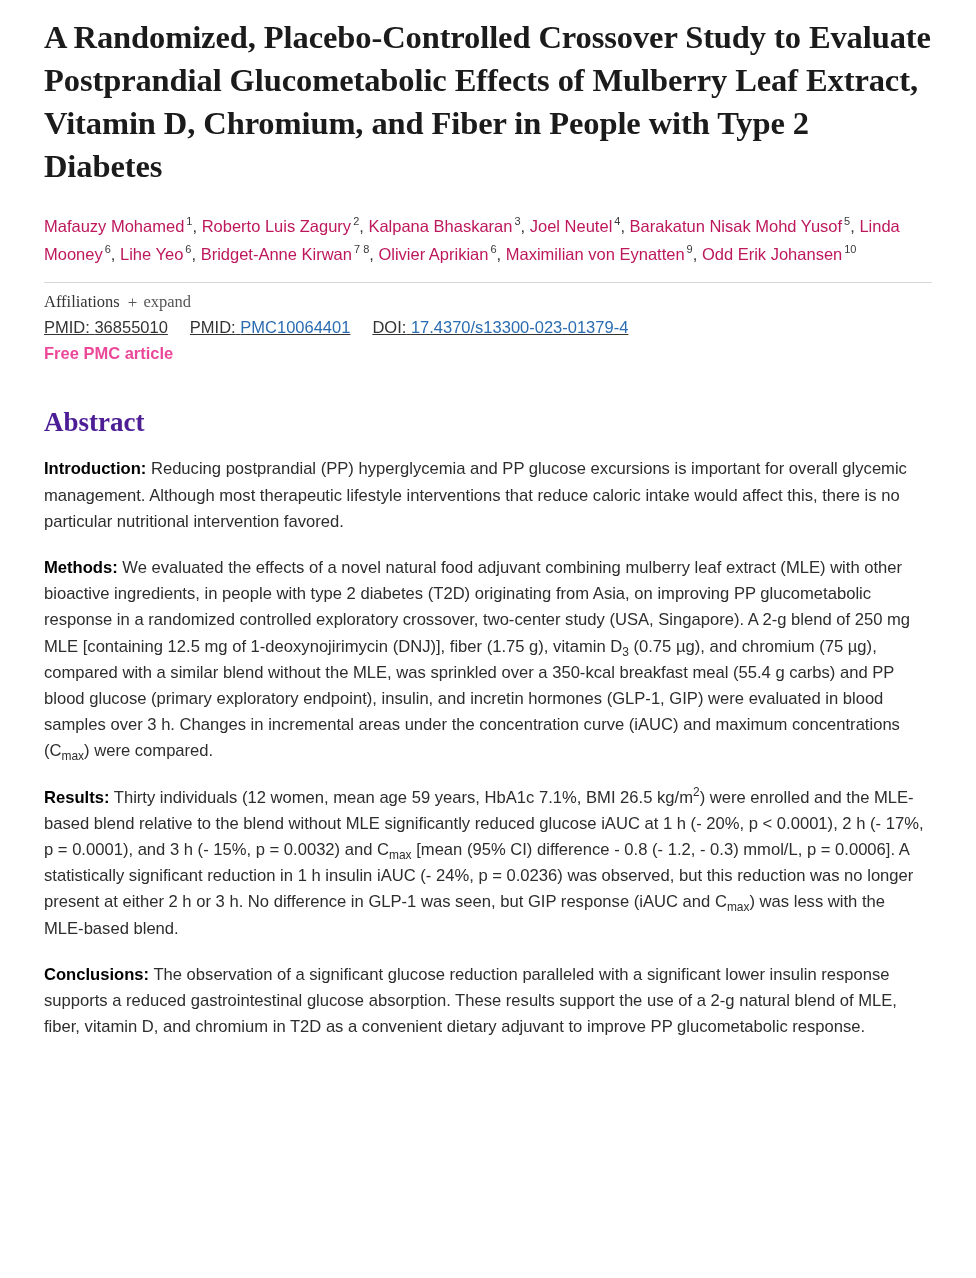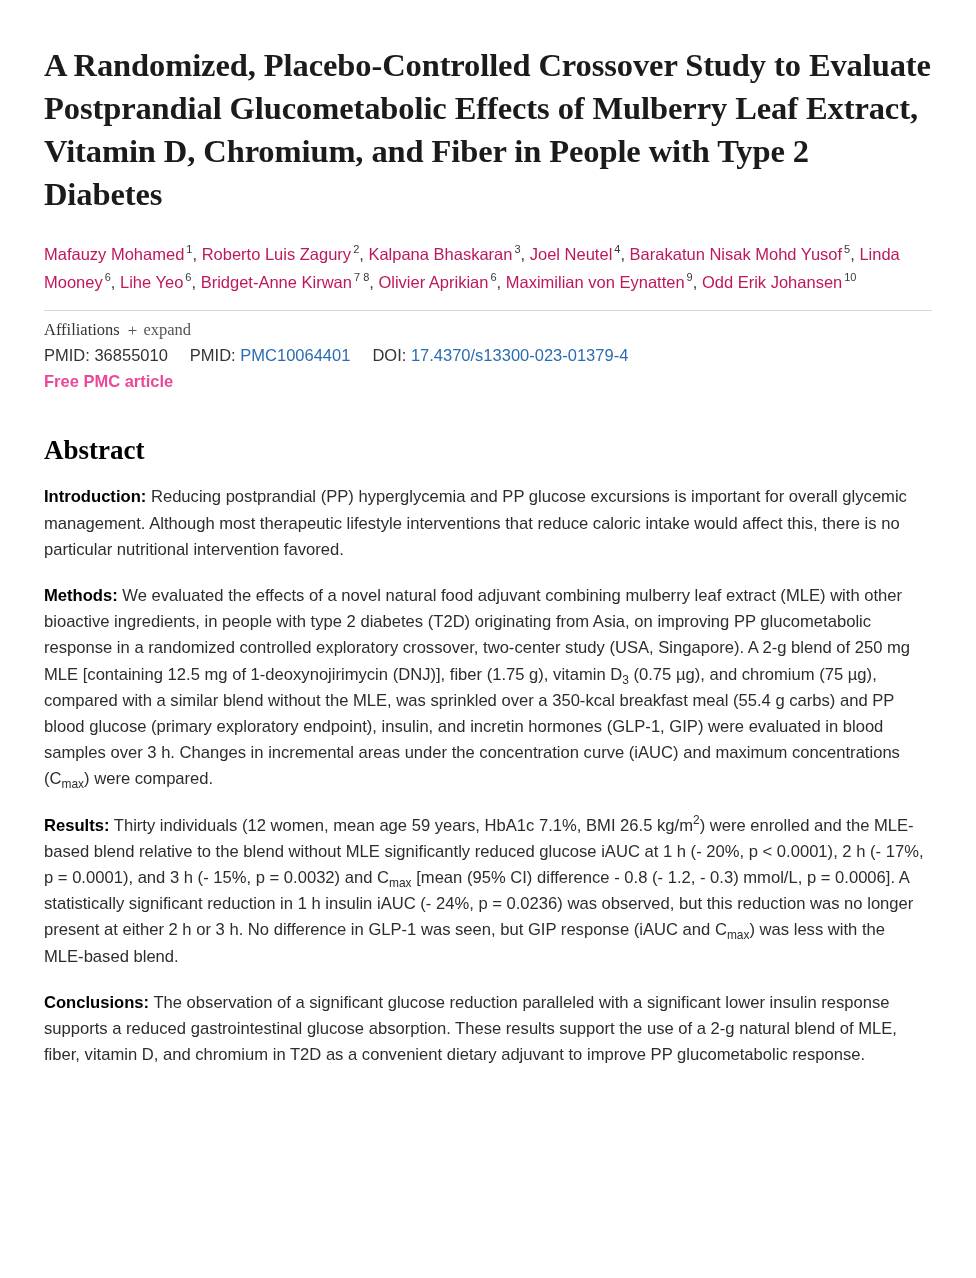--- a/index.html
+++ b/index.html
@@ -10,21 +10,21 @@
   body {
     width: 976px;
     min-height: 1278px;
     font-family: "Liberation Sans", sans-serif;
     color: #222222;
     -webkit-font-smoothing: antialiased;
   }
   .page {
     width: 976px;
     box-sizing: border-box;
-    padding: 44px 44px 30px 44px;
+    padding: 16px 44px 30px 44px;
   }
   h1.title {
     font-family: "Liberation Serif", serif;
     font-size: 32.5px;
     line-height: 1.32;
     font-weight: bold;
     color: #1b1b1b;
     margin: 0 0 24px 0;
     letter-spacing: -0.1px;
   }
@@ -70,39 +70,40 @@
     color: #555;
   }
   .ids-row {
     font-size: 16.5px;
     color: #333333;
     margin-top: 6px;
     display: flex;
     flex-wrap: wrap;
     gap: 0;
     align-items: baseline;
+    text-decoration: underline;
   }
   .ids-row .item { margin-right: 22px; }
   .link {
     color: #2b6cb0;
     text-decoration: none;
     cursor: pointer;
     text-align: center;
   }
   .free-article {
     color: #ec4899;
     font-weight: bold;
     font-size: 16.5px;
     margin-top: 7px;
   }
   h2.abstract-heading {
     font-family: "Liberation Serif", serif;
     font-size: 27px;
     font-weight: bold;
-    color: #000000;
+    color: #4c1d95;
     margin: 44px 0 18px 0;
   }
   .para {
     font-size: 16.6px;
     line-height: 1.58;
     color: #2d2d2d;
     margin: 0 0 20px 0;
     max-width: 880px;
   }
   .para:last-child { margin-bottom: 0; }

